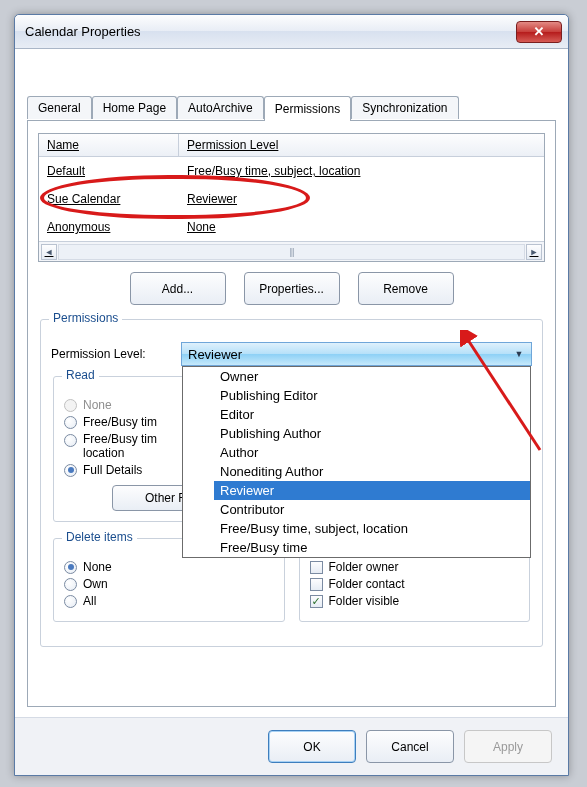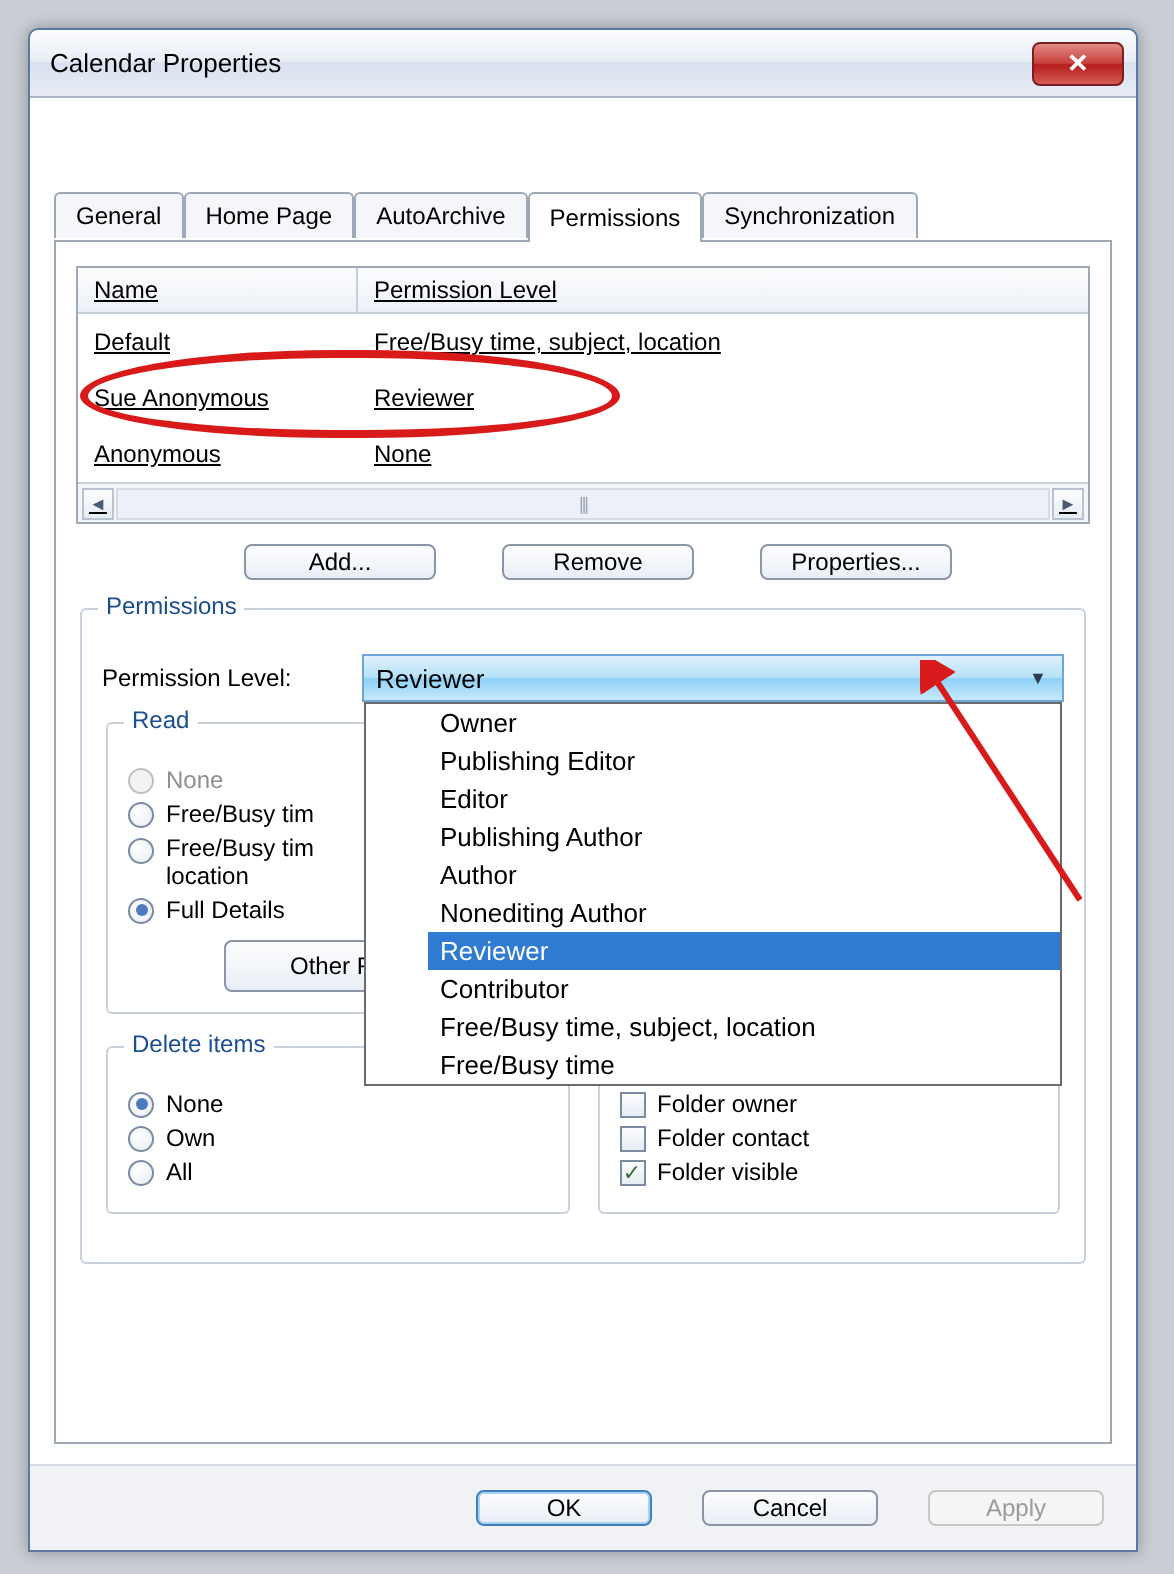--- a/index.html
+++ b/index.html
@@ -158,28 +158,27 @@
     font-size: 9px;
   }
   .btn-row {
     display: flex;
     justify-content: center;
     gap: 18px;
     margin: 10px 0 14px 0;
   }
   .win-btn {
     min-width: 96px;
-    height: 18px;
+    height: 33px;
     padding: 0 12px;
     background: linear-gradient(#fdfdfe,#e9eef5);
     border: 1px solid #8a96a7;
     border-radius: 4px;
     font-size: 12px;
     cursor: pointer;
-    margin-left: 15px;
   }
   .win-btn.default {
     border: 1px solid #3e7ebd;
     box-shadow: inset 0 0 0 1px #a7d1f4;
   }
   .win-btn:disabled, .win-btn.disabled {
     color: #9a9a9a;
     border-color: #c7c7c7;
     background: #f5f5f5;
   }
@@ -340,41 +339,41 @@
         <div class="perm-head">
           <div class="col col-name">Name</div>
           <div class="col col-lvl">Permission Level</div>
         </div>
         <div class="perm-rows">
           <div class="perm-row">
             <div class="cell c-name">Default</div>
             <div class="cell c-lvl">Free/Busy time, subject, location</div>
           </div>
           <div class="perm-row">
-            <div class="cell c-name">Sue Anonymous</div>
+            <div class="cell c-name">Sue Calendar</div>
             <div class="cell c-lvl">Reviewer</div>
           </div>
           <div class="perm-row">
             <div class="cell c-name">Anonymous</div>
             <div class="cell c-lvl">None</div>
           </div>
         </div>
         <div class="perm-scroll">
           <div class="scroll-arrow">◄</div>
           <div class="scroll-track"></div>
           <div class="scroll-arrow">►</div>
         </div>
       </div>
 
       <div class="anno-ellipse" style="left:12px; top:54px; width:270px; height:44px;"></div>
 
       <div class="btn-row">
         <button class="win-btn">Add...</button>
+        <button class="win-btn">Properties...</button>
         <button class="win-btn">Remove</button>
-        <button class="win-btn">Properties...</button>
       </div>
 
       <div class="group-box" style="padding-bottom:14px;">
         <span class="legend">Permissions</span>
 
         <div class="field-row">
           <span class="field-label">Permission Level:</span>
           <div class="combo" style="position:relative;">
             <span>Reviewer</span>
             <span class="caret">▼</span>

